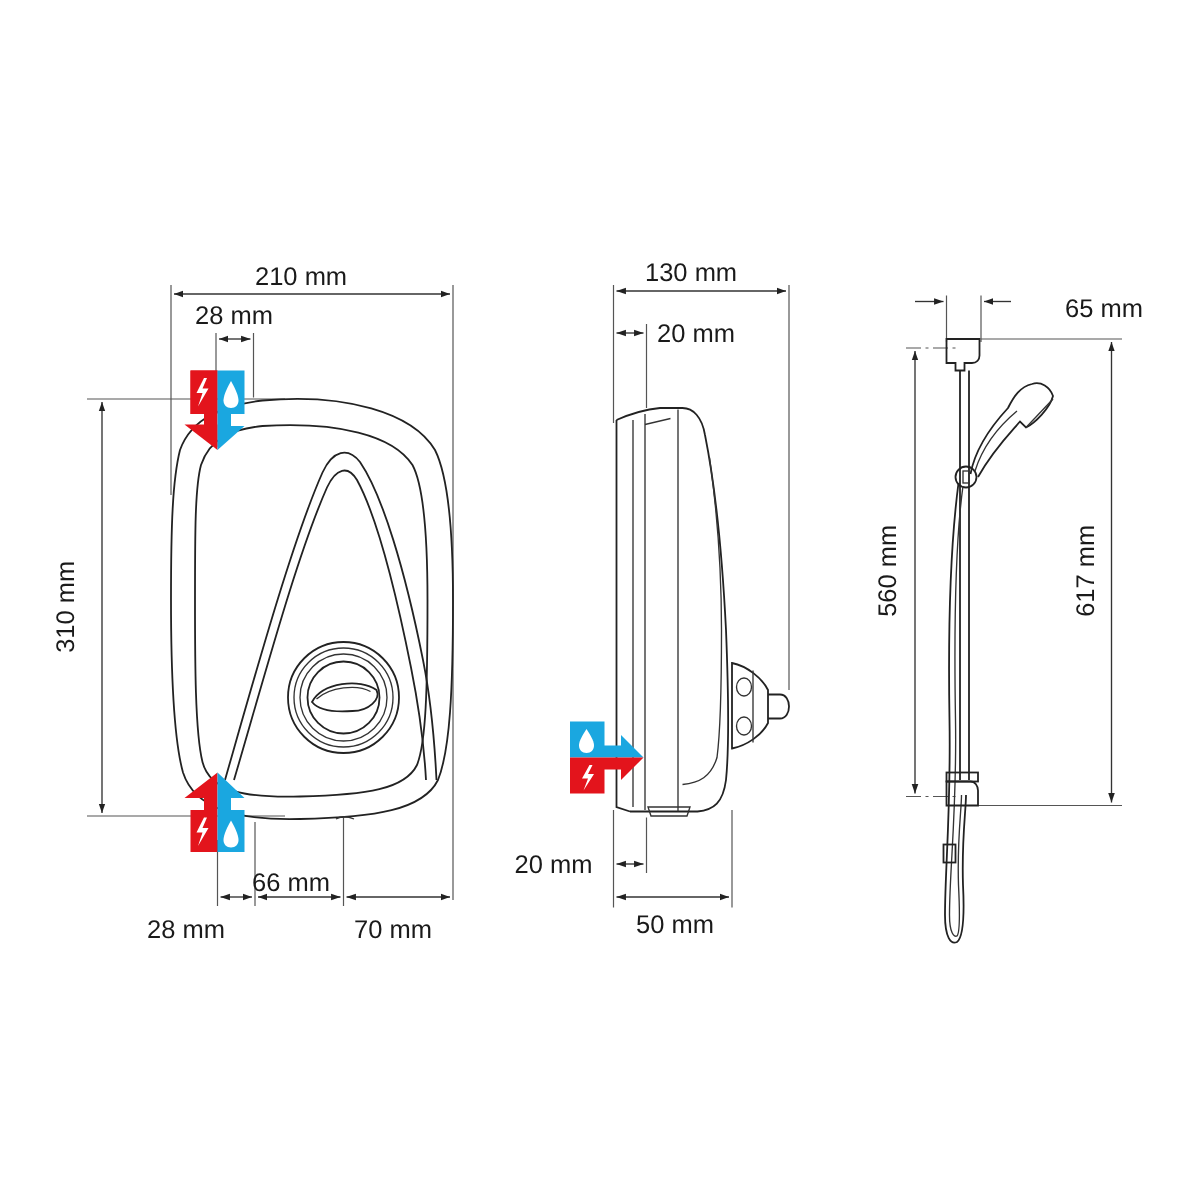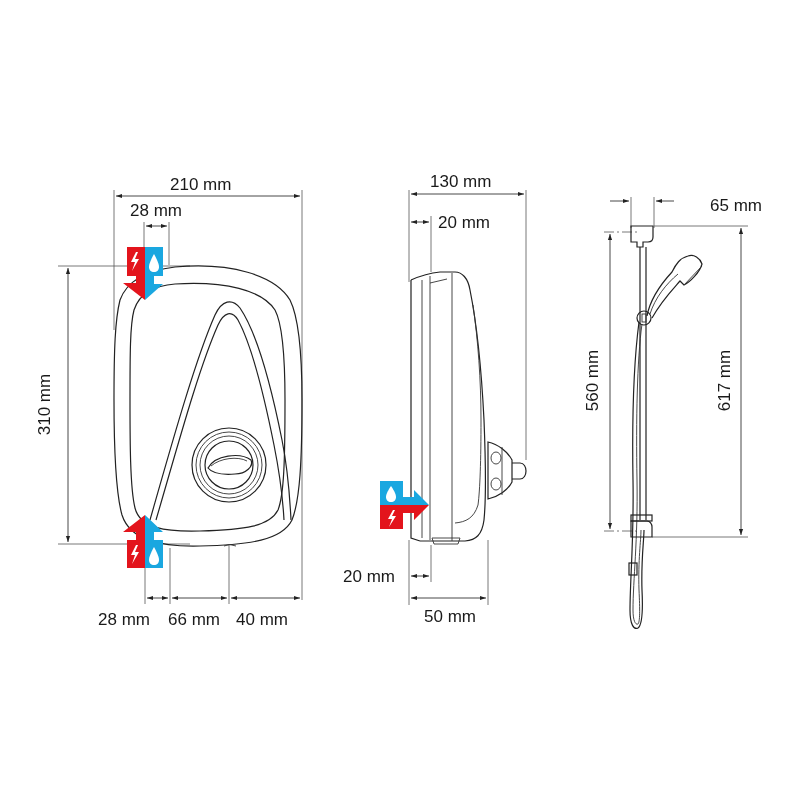--- a/index.html
+++ b/index.html
@@ -166,22 +166,22 @@
     <path class="ol" d="M631,521 L631,537 L652,537 L652,527 C652,524 650,521 647,521 Z"></path>
   </g>
 </svg>
 
 
 
 <div class="lbl" style="left:170px;top:176px;">210 mm</div>
 <div class="lbl" style="left:130px;top:202px;">28 mm</div>
 <div class="lbl rot" style="left:8px;top:396px;width:72px;text-align:center;">310 mm</div>
 <div class="lbl" style="left:98px;top:611px;">28 mm</div>
-<div class="lbl" style="left:168px;top:611px;">66 mm</div>
-<div class="lbl" style="left:236px;top:611px;">40 mm</div>
+<div class="lbl" style="left:168px;top:580px;">66 mm</div>
+<div class="lbl" style="left:236px;top:611px;">70 mm</div>
 
 
 <div class="lbl" style="left:430px;top:173px;">130 mm</div>
 <div class="lbl" style="left:438px;top:214px;">20 mm</div>
 <div class="lbl" style="left:343px;top:568px;">20 mm</div>
 <div class="lbl" style="left:424px;top:608px;">50 mm</div>
 
 
 <div class="lbl" style="left:710px;top:197px;">65 mm</div>
 <div class="lbl rot" style="left:556px;top:372px;width:72px;text-align:center;">560 mm</div>

